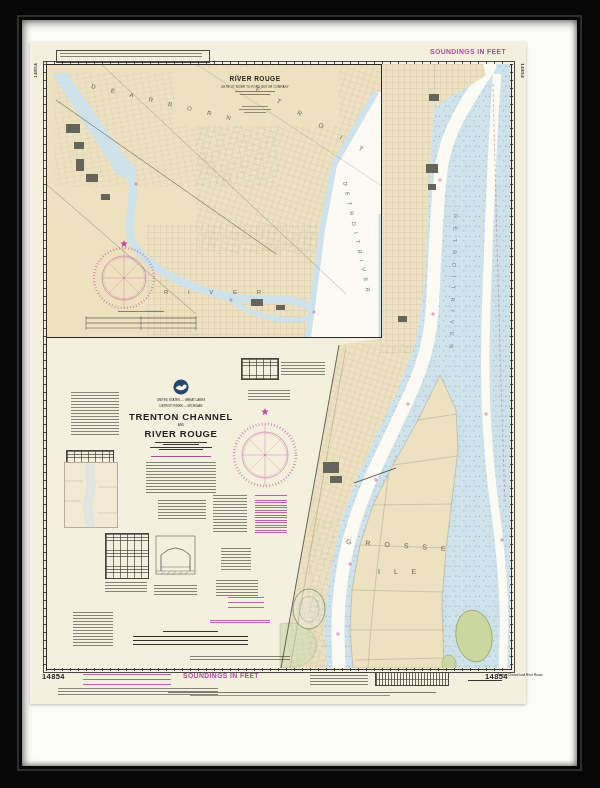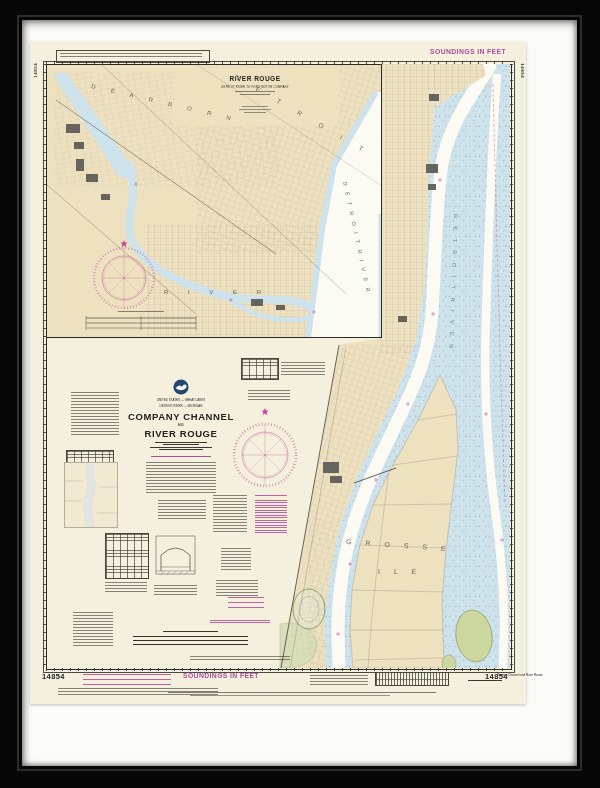--- a/index.html
+++ b/index.html
@@ -231,21 +231,21 @@
       </svg>
     </div>
     <div class="abs tbl" style="left:43px;top:570px;width:40px;height:34px;"></div>
 
     <svg class="abs" style="left:143px;top:337px;" width="16" height="16" viewBox="0 0 16 16">
       <circle cx="8" cy="8" r="7.6" fill="#27486e"></circle>
       <path d="M2.6,9.3 Q6,4.6 8.6,7.9 Q11.8,3.8 13.6,6.9 L13.2,9.1 Q8.2,13.4 2.6,9.3 Z" fill="#f5f3ec"></path>
     </svg>
     <div class="abs small3c" style="left:31px;top:356px;width:240px;">UNITED STATES — GREAT LAKES</div>
     <div class="abs small3c" style="left:31px;top:362px;width:240px;">DETROIT RIVER — MICHIGAN</div>
-    <div class="abs ctitle" style="left:71px;top:369px;width:160px;font-size:9.5px;letter-spacing:.6px;">COMPANY CHANNEL</div>
+    <div class="abs ctitle" style="left:71px;top:369px;width:160px;font-size:9.5px;letter-spacing:.6px;">TRENTON CHANNEL</div>
     <div class="abs small3c" style="left:31px;top:381px;width:240px;">AND</div>
     <div class="abs ctitle" style="left:71px;top:386px;width:160px;font-size:9.5px;letter-spacing:.6px;">RIVER ROUGE</div>
     <div class="abs" style="left:111px;top:400px;width:80px;">
       <div class="hairline" style="width:52px;margin:0 auto 1.6px;"></div>
       <div class="hairline" style="width:36px;margin:0 auto 1.6px;"></div>
       <div class="hairline" style="width:62px;margin:0 auto 1.6px;"></div>
       <div class="hairline" style="width:44px;margin:0 auto;"></div>
     </div>
     <div class="abs" style="left:121px;top:414px;width:60px;height:1px;background:#b04c9b;"></div>
     <div class="abs tbl" style="left:116px;top:420px;width:70px;height:33px;"></div>

